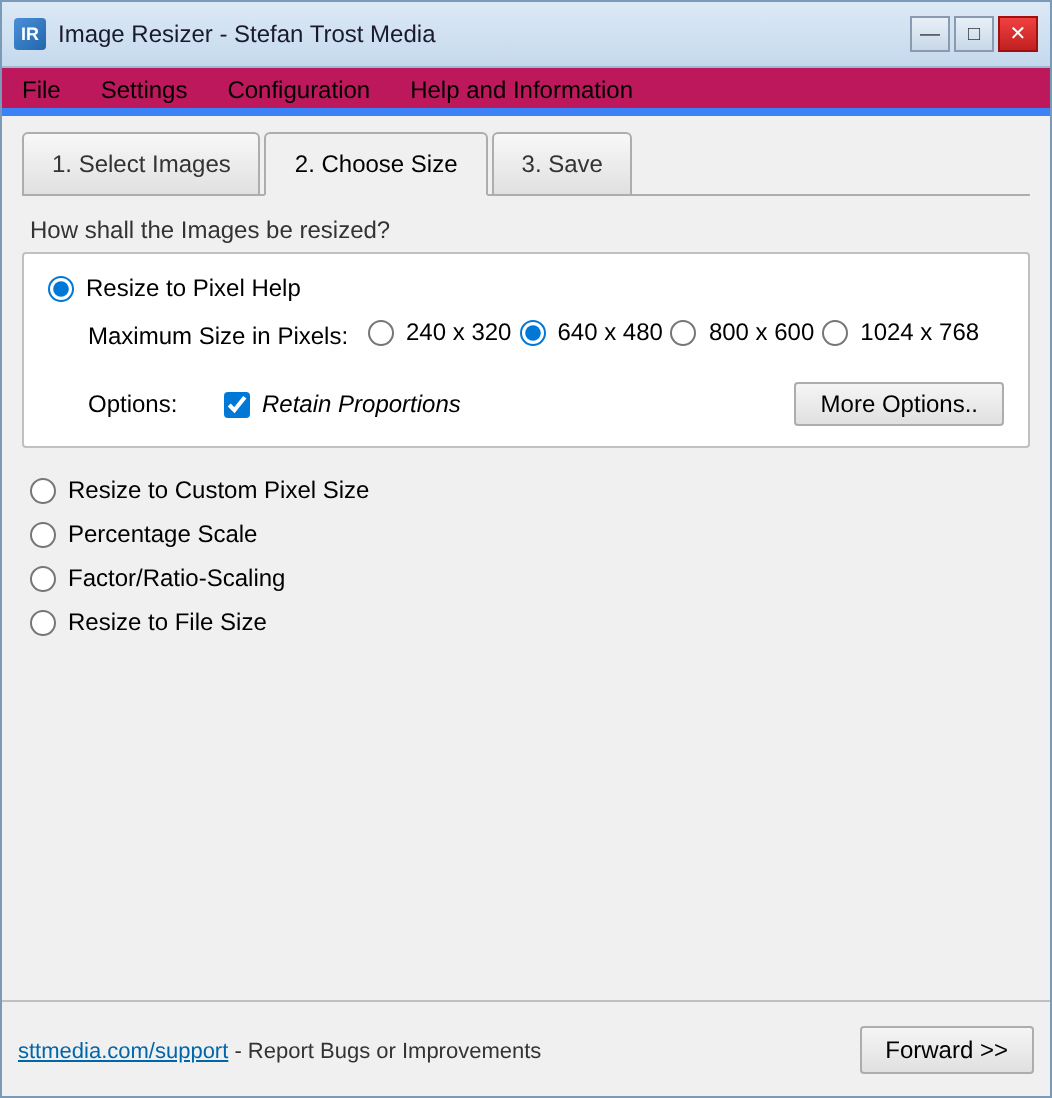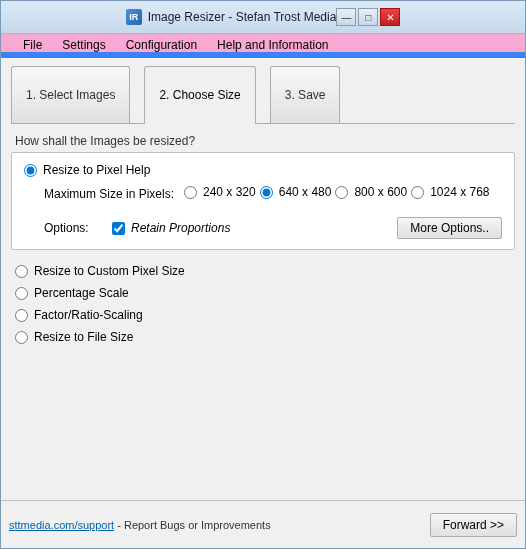--- a/index.html
+++ b/index.html
@@ -11,21 +11,21 @@
       height: 549px;
       overflow: hidden;
     }
 
     
     .title-bar {
       background: linear-gradient(to bottom, #dce9f5, #c5d9ed);
       border-bottom: 1px solid #a0b8d0;
       display: flex;
       align-items: center;
-      justify-content: center;
+      justify-content: space-between;
       padding: 16px 6px;
       height: 28px;
     }
     .title-bar-left {
       display: flex;
       align-items: center;
       gap: 6px;
     }
     .title-icon {
       width: 16px;
@@ -61,24 +61,24 @@
       color: #333;
     }
     .title-btn.close-btn {
       background: linear-gradient(to bottom, #f04040, #c02020);
       color: white;
       border-color: #a01010;
     }
 
     
     .menu-bar {
-      background: #f9a8d4;
-      border-bottom: 6px solid #3b82f6;
-      display: flex;
-      padding: 2px 12px;
+      background: #be185d;
+      border-bottom: 4px solid #3b82f6;
+      display: flex;
+      padding: 2px 0;
       height: 24px;
     }
     .menu-item {
       padding: 2px 10px;
       cursor: pointer;
       font-size: 12px;
       color: #000;
       white-space: nowrap;
     }
     .menu-item.active {
@@ -86,28 +86,28 @@
       border: 1px solid #7ab0d8;
     }
 
     
     .tabs {
       display: flex;
       border-bottom: 1px solid #adadad;
       margin-bottom: 10px;
     }
     .tab {
-      padding: 21px 14px;
+      padding: 8px 14px;
       border: 1px solid #adadad;
       border-bottom: none;
       background: linear-gradient(to bottom, #f8f8f8, #e0e0e0);
       cursor: pointer;
       font-size: 12px;
       color: #333;
-      margin-right: 14px;
+      margin-right: 2px;
       border-radius: 3px 3px 0 0;
     }
     .tab.active {
       background: #f0f0f0;
       border-bottom: 1px solid #f0f0f0;
       font-weight: 500;
       margin-bottom: -1px;
       z-index: 1;
       color: #000;
     }

